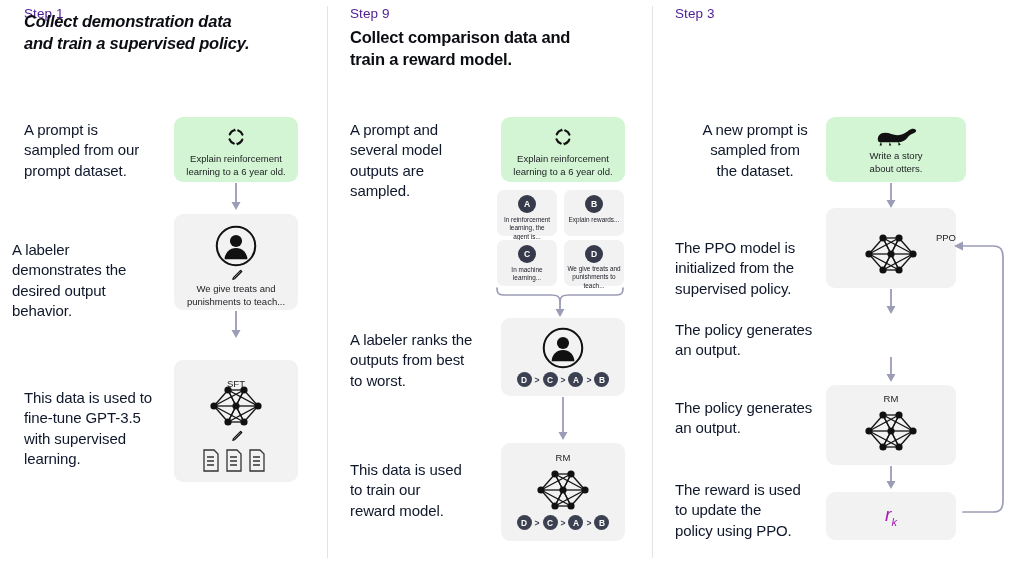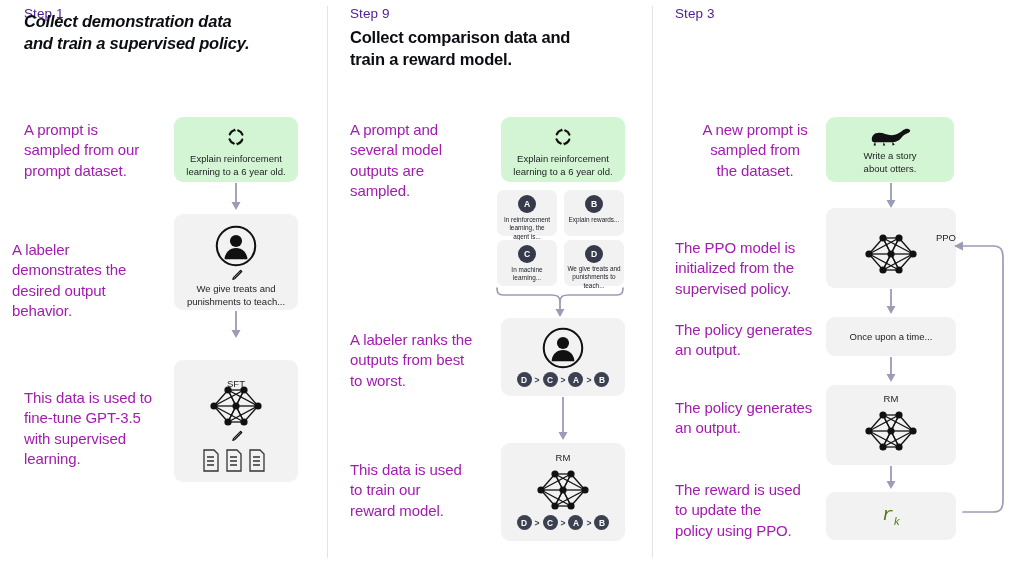--- a/index.html
+++ b/index.html
@@ -22,21 +22,21 @@
   #div2{left:652px;}
 
   .step-label{
     position:absolute;font-size:13.5px;color:#4c1d95;letter-spacing:.1px;
   }
   .step-title{
     position:absolute;font-size:16.5px;font-weight:700;line-height:1.34;
     color:#0b0d12;letter-spacing:-.2px;
   }
   .body-text{
-    position:absolute;font-size:15px;line-height:1.36;color:#a21caf;
+    position:absolute;font-size:15px;line-height:1.36;color:#0f172a;
     letter-spacing:-.1px;
   }
 
   .card{
     position:absolute;border-radius:9px;background:#f2f2f2;
     box-sizing:border-box;
   }
   .card.green{background:#d4f5d3;}
   .card .cap{
     position:absolute;left:0;right:0;text-align:center;
@@ -60,22 +60,22 @@
   .badge{background:#363a4a;}
   .badge span{
     display:block;width:100%;text-align:center;color:#fff;font-weight:700;
   }
 
   .arrow{position:absolute;}
   svg{display:block;overflow:visible;}
 
   .rk{
     position:absolute;left:0;right:0;text-align:center;
-    font-family:Liberation Mono, monospace;
-    font-style:italic;font-size:19px;color:#4d7c0f;
+    font-family:Liberation Sans, sans-serif;
+    font-style:italic;font-size:19px;color:#a21caf;
   }
   .rk sub{font-size:11px;font-style:italic;}
 
   .rank-row{position:absolute;left:0;right:0;display:flex;
     align-items:center;justify-content:center;gap:3px;}
   .rank-chip{
     width:15px;height:15px;border-radius:50%;background:#3c4152;
     color:#fff;font-size:8.4px;font-weight:700;
     display:flex;align-items:center;justify-content:center;
   }
@@ -359,21 +359,21 @@
 initialized from the
 supervised policy.</div>
     <div class="body-text" style="left:22px;top:320px;width:170px;white-space:pre-line;">The policy generates
 an output.</div>
     <div class="body-text" style="left:22px;top:398px;width:165px;white-space:pre-line;">The policy generates
 an output.</div>
     <div class="body-text" style="left:22px;top:480px;width:165px;white-space:pre-line;">The reward is used
 to update the
 policy using PPO.</div>
 
-    <div class="card green" style="left:173px;top:117px;width:128px;height:65px;">
+    <div class="card green" style="left:173px;top:117px;width:140px;height:65px;">
       <span style="position:absolute;left:0;right:0;top:8px;text-align:center;">
         <svg width="44" height="22" viewBox="0 0 56 28" style="display:inline-block;">
           <path d="M5 20 C4 14, 8 10, 14 10 C20 10, 24 13, 30 13 C36 13, 40 10, 44 7
                    C47 5, 51 4, 53 6 C55 8, 52 10, 49 11 C46 12, 44 14, 42 17
                    C40 20, 36 22, 30 22 L12 22 C8 22, 6 22, 5 20 Z" fill="#111"></path>
           <path d="M9 21 L7 26 L10 26 Z" fill="#111"></path>
           <path d="M20 22 L19 26 L22 26 Z" fill="#111"></path>
           <path d="M31 21 L31 26 L34 25 Z" fill="#111"></path>
         </svg>
       </span>
@@ -425,23 +425,20 @@
       </span>
     </div>
 
     <div class="arrow" style="left:230px;top:289px;">
       <svg width="16" height="28">
           <line x1="8" y1="0" x2="8" y2="18" stroke="#9b9cb5" stroke-width="1.8"></line>
           <path d="M3.5 17 L8 25 L12.5 17 Z" fill="#9b9cb5"></path>
         </svg>
     </div>
 
-    <div class="card" style="left:173px;top:317px;width:130px;height:39px;">
-      <div class="cap" style="top:14px;">Once upon a time...</div>
-    </div>
 
     <div class="arrow" style="left:230px;top:357px;">
       <svg width="16" height="28">
           <line x1="8" y1="0" x2="8" y2="18" stroke="#9b9cb5" stroke-width="1.8"></line>
           <path d="M3.5 17 L8 25 L12.5 17 Z" fill="#9b9cb5"></path>
         </svg>
     </div>
 
     <div class="card" style="left:173px;top:385px;width:130px;height:80px;">
       <div class="tag" style="top:8px;">RM</div>

